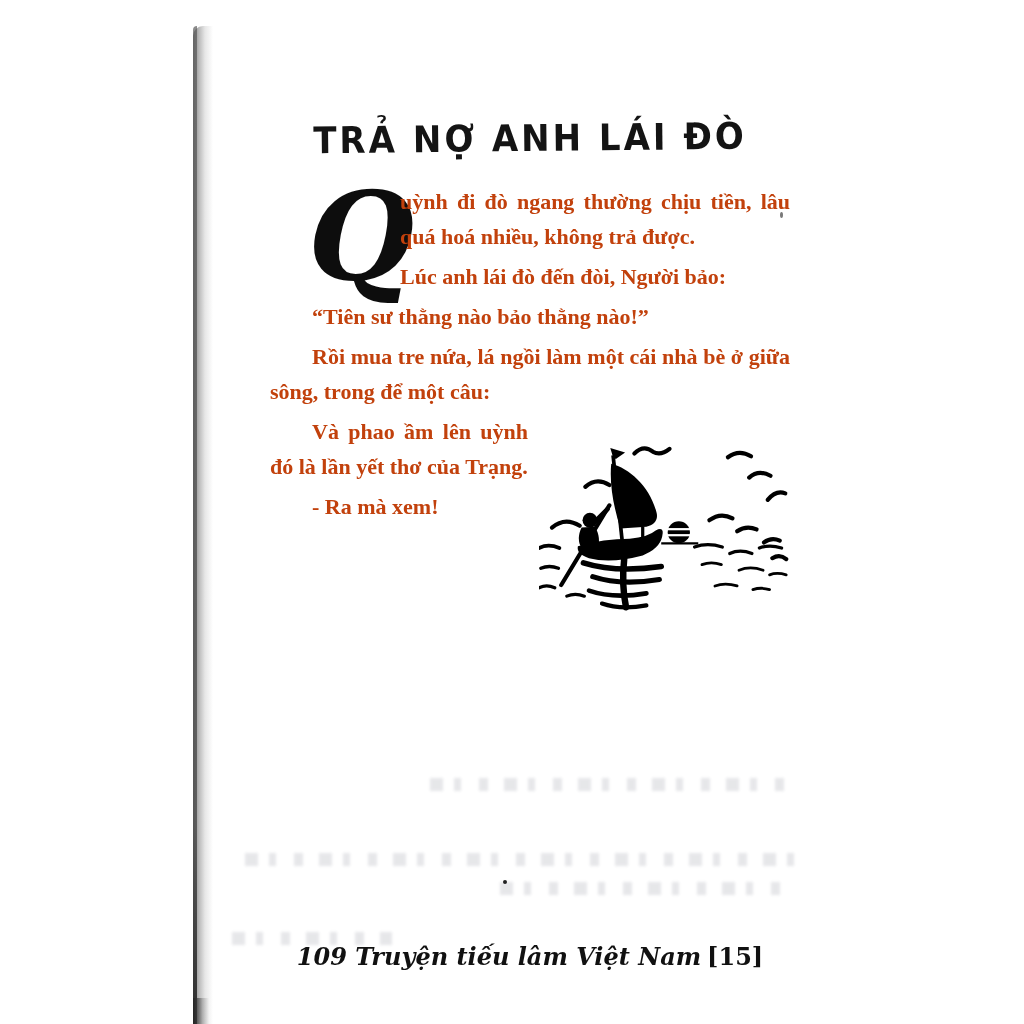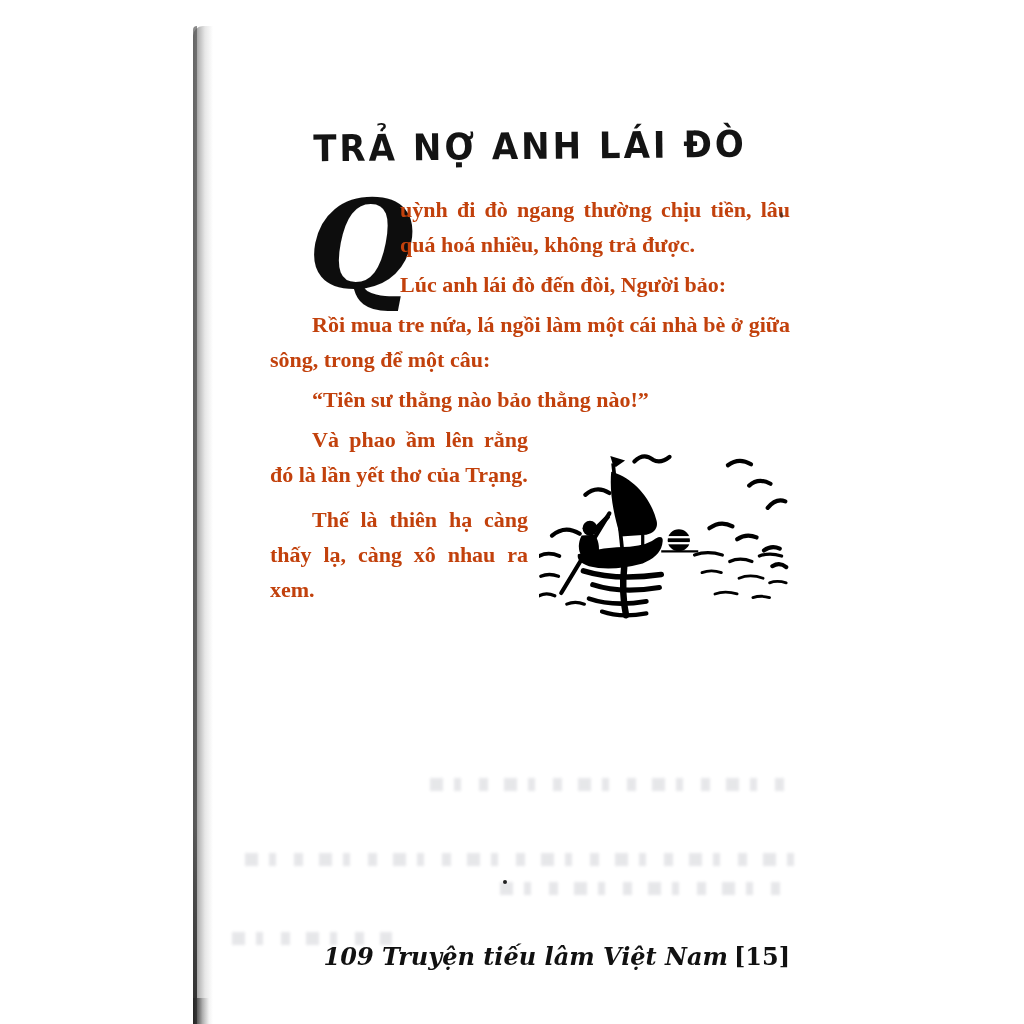--- a/index.html
+++ b/index.html
@@ -17,21 +17,21 @@
   .spine::before {
     content:""; position:absolute; left:0; top:0; width:4px; height:100%;
     background:linear-gradient(to bottom, rgba(90,90,90,.7), rgba(70,70,70,.75) 80%, rgba(40,40,40,.95));
     border-radius:4px 0 0 0;
   }
   .spine::after {
     content:""; position:absolute; left:0; bottom:0; width:16px; height:26px;
     background:linear-gradient(to right, rgba(35,35,35,.9), rgba(120,120,120,.4) 60%, transparent);
   }
 
-  .content { position:absolute; left:270px; top:120px; width:520px; }
+  .content { position:absolute; left:270px; top:112px; width:520px; }
 
   .title {
     font-family:"DejaVu Sans", sans-serif;
     font-weight:bold; font-size:34px; letter-spacing:3px;
     text-align:center; color:#141414;
     transform:rotate(-.6deg) scaleY(1.08);
     margin:6px 0 26px 0;
   }
 
   p.body-p {
@@ -48,21 +48,21 @@
 
   .wrap-section { overflow:visible; }
   .illu-float {
     float:right; width:252px; height:242px; margin:-6px 0 0 10px;
     display:flex; align-items:center; justify-content:center;
   }
   .illu-float svg { width:250px; height:192px; }
 
   .footer {
     position:absolute; left:270px; top:942px; width:520px;
-    text-align:right; font-family:"DejaVu Serif", serif;
+    text-align:center; font-family:"DejaVu Serif", serif;
     font-size:24px; color:#111;
   }
   .footer .book { font-style:italic; font-weight:bold; }
   .footer .pagenum { font-weight:bold; font-style:normal; margin-left:6px; }
 
   
   .ghost {
     position:absolute; height:13px; opacity:.12; filter:blur(1.6px);
     background:repeating-linear-gradient(90deg,
       #3a3f55 0 13px, transparent 13px 24px, #3a3f55 24px 31px,
@@ -84,22 +84,22 @@
 
 <div class="content">
   <h1 class="title">TRẢ NỢ ANH LÁI ĐÒ</h1>
 
   <div class="opening">
     <span class="dropcap">Q</span>
     <p class="body-p">uỳnh đi đò ngang thường chịu tiền, lâu quá hoá nhiều, không trả được.</p>
     <p class="body-p">Lúc anh lái đò đến đòi, Người bảo:</p>
   </div>
 
+  <p class="body-p indent">“Tiên sư thằng nào bảo thằng nào!”</p>
   <p class="body-p indent">Rồi mua tre nứa, lá ngồi làm một cái nhà bè ở giữa sông, trong để một câu:</p>
-  <p class="body-p indent">“Tiên sư thằng nào bảo thằng nào!”</p>
 
   <div class="wrap-section">
     <div class="illu-float">
       <svg viewBox="0 0 270 195">
         <g stroke="#000" stroke-width="4.5" fill="none" stroke-linecap="round">
           <path d="M103,16 q10,-10 20,-2 q8,5 18,-3"></path>
           <path d="M50,52 q12,-11 26,-2"></path>
           <path d="M14,96 q14,-12 30,-2"></path>
           <path d="M204,20 q12,-9 25,-1"></path>
           <path d="M227,42 q10,-9 23,-2"></path>
@@ -144,24 +144,24 @@
           <path d="M231,163 q9,-3 18,0" stroke-width="3"></path>
           <path d="M48,134 q35,11 84,4" stroke-width="6"></path>
           <path d="M58,149 q30,10 72,3" stroke-width="5.5"></path>
           <path d="M54,164 q26,9 62,3" stroke-width="5"></path>
           <path d="M68,178 q20,7 48,2" stroke-width="4.5"></path>
           <path d="M92,130 q-3,28 2,52" stroke-width="7"></path>
           <path d="M30,170 q9,-4 19,0" stroke-width="3.5"></path>
         </g>
       </svg>
     </div>
-    <p class="body-p indent">Và phao ầm lên rằng đó là lần yết thơ của Trạng.</p>
+    <p class="body-p indent">Và phao ầm lên uỳnh đó là lần yết thơ của Trạng.</p>
   </div>
 
-  <p class="body-p indent" style="margin-top:10px">Thế là thiên hạ càng thấy lạ, càng xô nhau ra xem.</p>
+  <p class="body-p indent">- Ra mà xem!</p>
 </div>
 
 <div class="ghost g1"></div>
 <div class="ghost g2"></div>
 <div class="ghost g3"></div>
 <div class="ghost g4"></div>
 <div class="speck s1"></div>
 <div class="speck s2"></div>
 
 <div class="footer">

